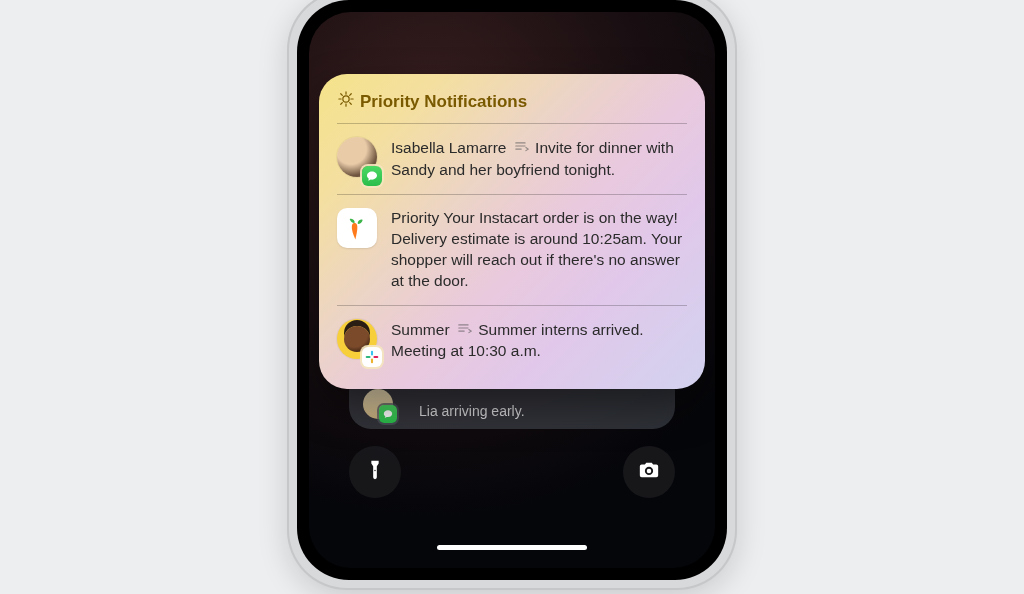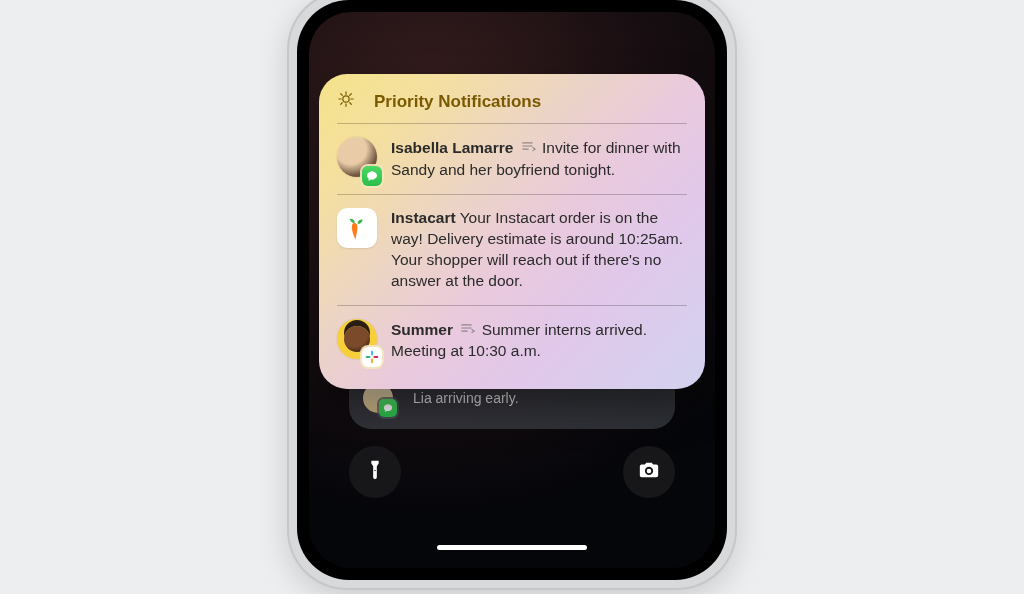--- a/index.html
+++ b/index.html
@@ -43,23 +43,23 @@
   
   .bg-card {
     position: absolute;
     left: 40px; right: 40px;
     top: 357px;
     height: 60px;
     border-radius: 22px;
     background: rgba(80,85,95,.55);
     backdrop-filter: blur(6px);
     display: flex;
-    align-items: center;
+    align-items: flex-end;
     padding: 8px 14px 10px 14px;
-    gap: 20px;
+    gap: 26px;
     color: #d6d6d8;
     font-size: 14px;
   }
   .bg-card .mini-ava {
     position: relative;
     width: 30px; height: 30px;
     border-radius: 50%;
     background: linear-gradient(#e9d9b5,#c8b07e);
     flex: 0 0 30px;
   }
@@ -83,21 +83,21 @@
         #f4dfa0 18%,
         #ecd4c6 38%,
         #e9c9dd 55%,
         #e1c8ea 72%,
         #d2d2ef 100%);
     box-shadow: 0 18px 40px rgba(0,0,0,.45);
     padding: 16px 18px 14px 18px;
     color: #333;
   }
   .pri-header {
-    display:flex; align-items:center; gap:19px;
+    display:flex; align-items:center; gap:5px;
     color:#7a5a00;
     font-weight:600;
     font-size:17px;
     padding-bottom:10px;
   }
   .pri-header svg { width:18px; height:18px; }
 
   .pri-list { }
   .pri-item {
     display:flex; gap:14px;
@@ -135,21 +135,21 @@
   }
   .badge.msg { background: linear-gradient(#4cd964,#2bbd4a); }
   .badge.slack { background:#fff; }
 
   .pri-item .txt-col {
     flex:1;
     font-size:15.5px;
     line-height:1.35;
     color:#2b2b2b;
   }
-  .txt-col .name { font-weight:700; }
+  .txt-col .name { font-weight:400; }
   .summary-glyph {
     display:inline-block; vertical-align:middle;
     margin:0 2px 2px 4px;
     opacity:.6;
   }
 
   
   .ctrl {
     position:absolute;
     bottom:70px;
@@ -225,21 +225,21 @@
             <div class="icon-col">
               <div class="app-square">
                 <svg width="26" height="26" viewBox="0 0 32 32">
                   <path d="M14 30c-4-9-5-14-4-18 1-3 5-3 6 0 1 4 0 9-2 18z" fill="#ff7a1a"></path>
                   <path d="M17 9c1-3 4-4 6-3-1 3-3 5-6 5z" fill="#3bb54a"></path>
                   <path d="M13 8c-1-3-4-4-6-3 1 3 3 5 6 5z" fill="#3bb54a"></path>
                 </svg>
               </div>
             </div>
             <div class="txt-col">
-              <span class="name">Instacart</span>
+              <span class="name">Priority</span>
               <span>Your Instacart order is on the way! Delivery estimate is around 10:25am. Your shopper will reach out if there's no answer at the door.</span>
             </div>
           </div>
 
           <div class="pri-item">
             <div class="icon-col">
               <div class="avatar a3"></div>
               <span class="badge slack">
                 <svg width="14" height="14" viewBox="0 0 20 20">
                   <rect x="8.5" y="1" width="3" height="7" rx="1.5" fill="#36C5F0"></rect>

